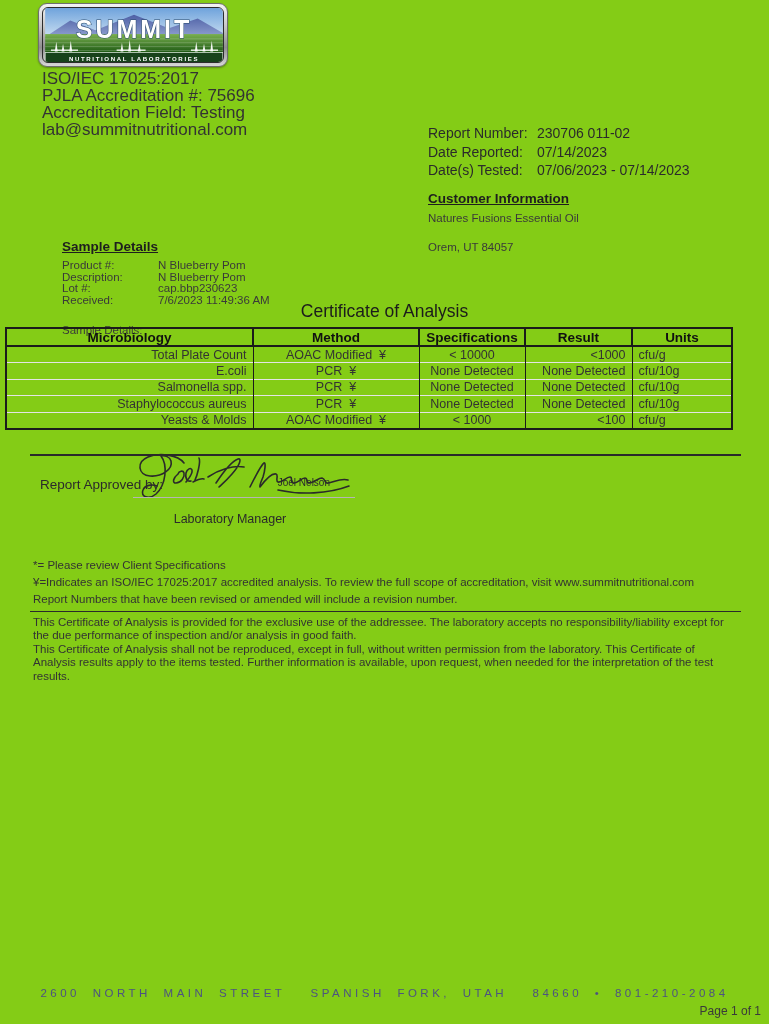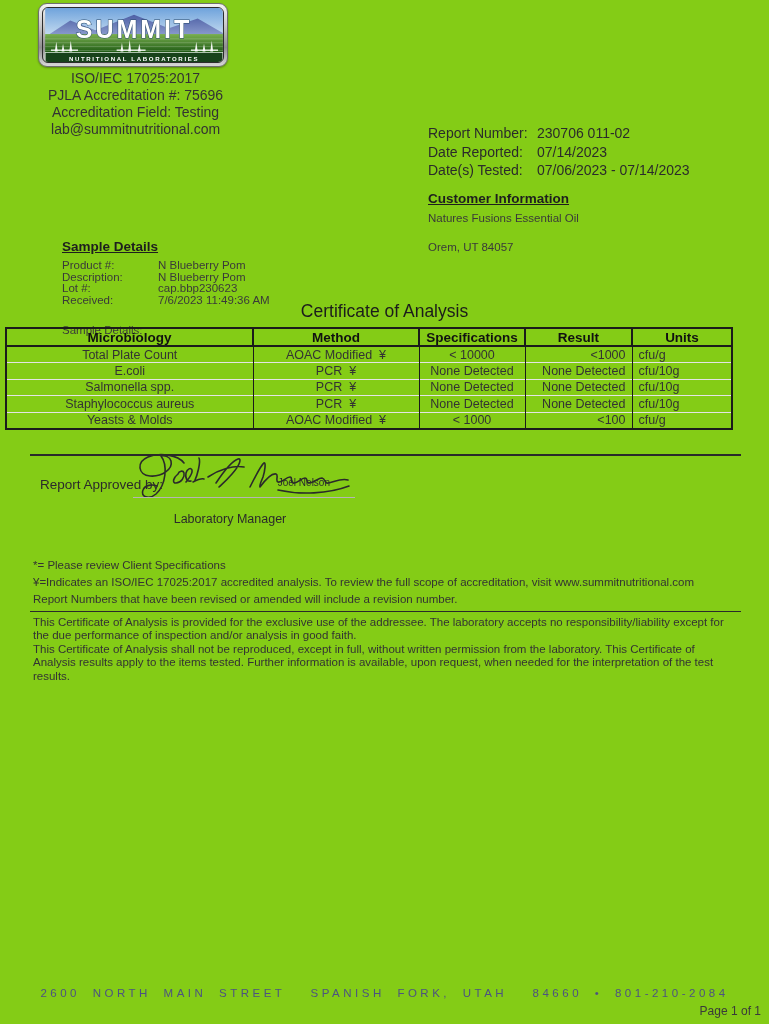--- a/index.html
+++ b/index.html
@@ -31,22 +31,22 @@
     width: 100%; height: 100%;
     border-radius: 6px;
     border: 1px solid #2c2c2c;
     overflow: hidden;
     position: relative;
   }
   .logo-inner svg { display: block; }
 
   
   .accred {
-    position: absolute; left: 48px; top: 70px;
-    font-size: 14px; line-height: 17px; color: #333; text-align: center;
+    position: absolute; left: 42px; top: 70px;
+    font-size: 17px; line-height: 17px; color: #333;
   }
 
   
   .report-info {
     position: absolute; left: 428px; top: 124px;
     font-size: 14px; line-height: 18.5px;
   }
   .ri-row { display: flex; }
   .ri-label { width: 109px; }
   .ri-value { white-space: pre; }
@@ -90,21 +90,21 @@
   td {
     border-left: 1px solid #1b1b1b;
     border-right: 1px solid #1b1b1b;
     border-top: 1px solid #e4e4e4;
     font-size: 12.5px; height: 16.5px;
     padding: 0 6px;
     color: #333;
     white-space: pre;
     overflow: hidden;
   }
-  td.c-name   { text-align: center; }
+  td.c-name   { text-align: right; }
   td.c-method { text-align: center; }
   td.c-spec   { text-align: center; }
   td.c-result { text-align: right; }
   td.c-units  { text-align: left; }
 
   
   .rule { position: absolute; left: 30px; width: 711px; border-top: 2px solid #2a2a2a; }
   .rule1 { top: 454px; }
   .rule2 { top: 611px; border-top-width: 1.5px; }
 

